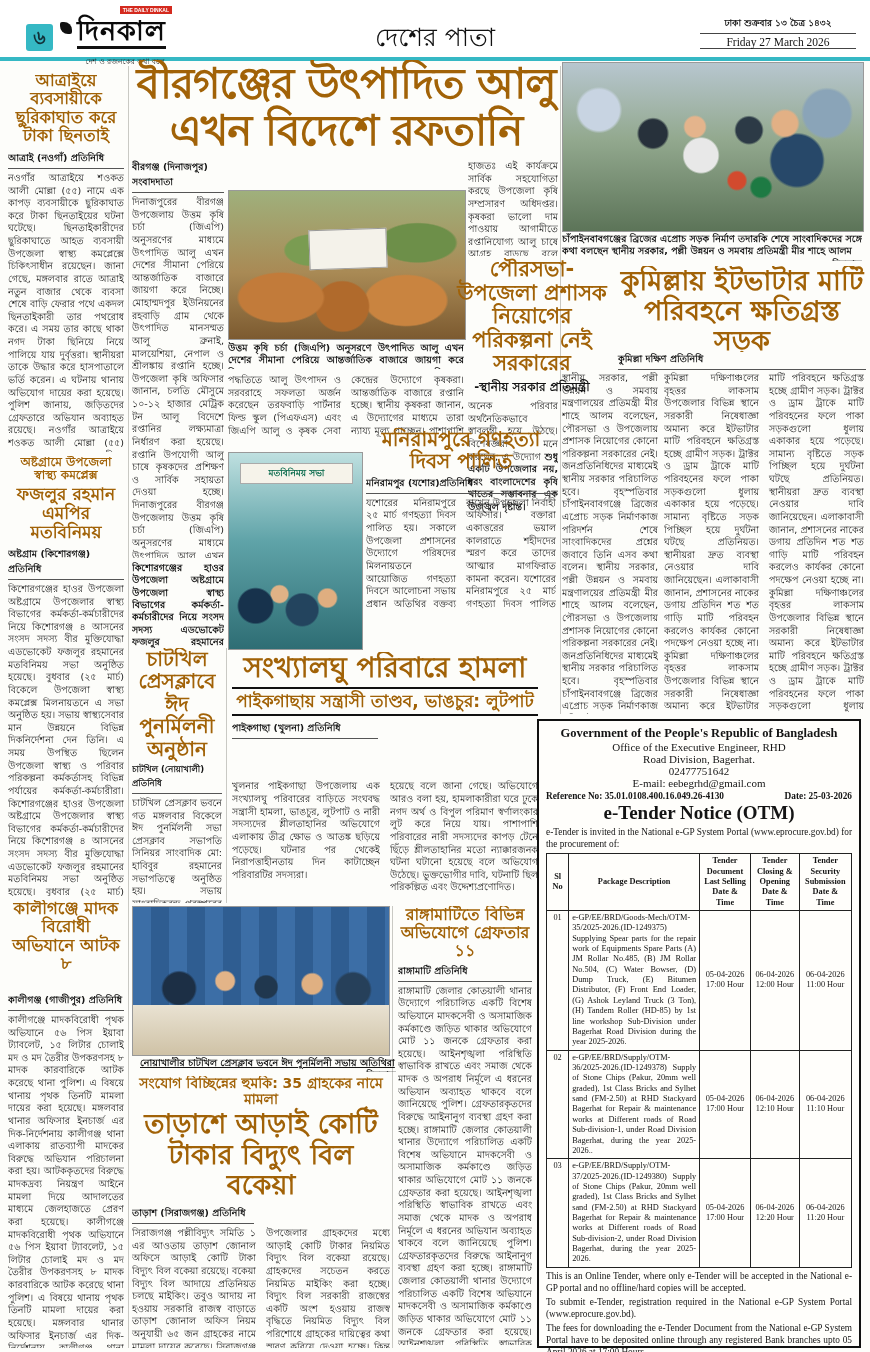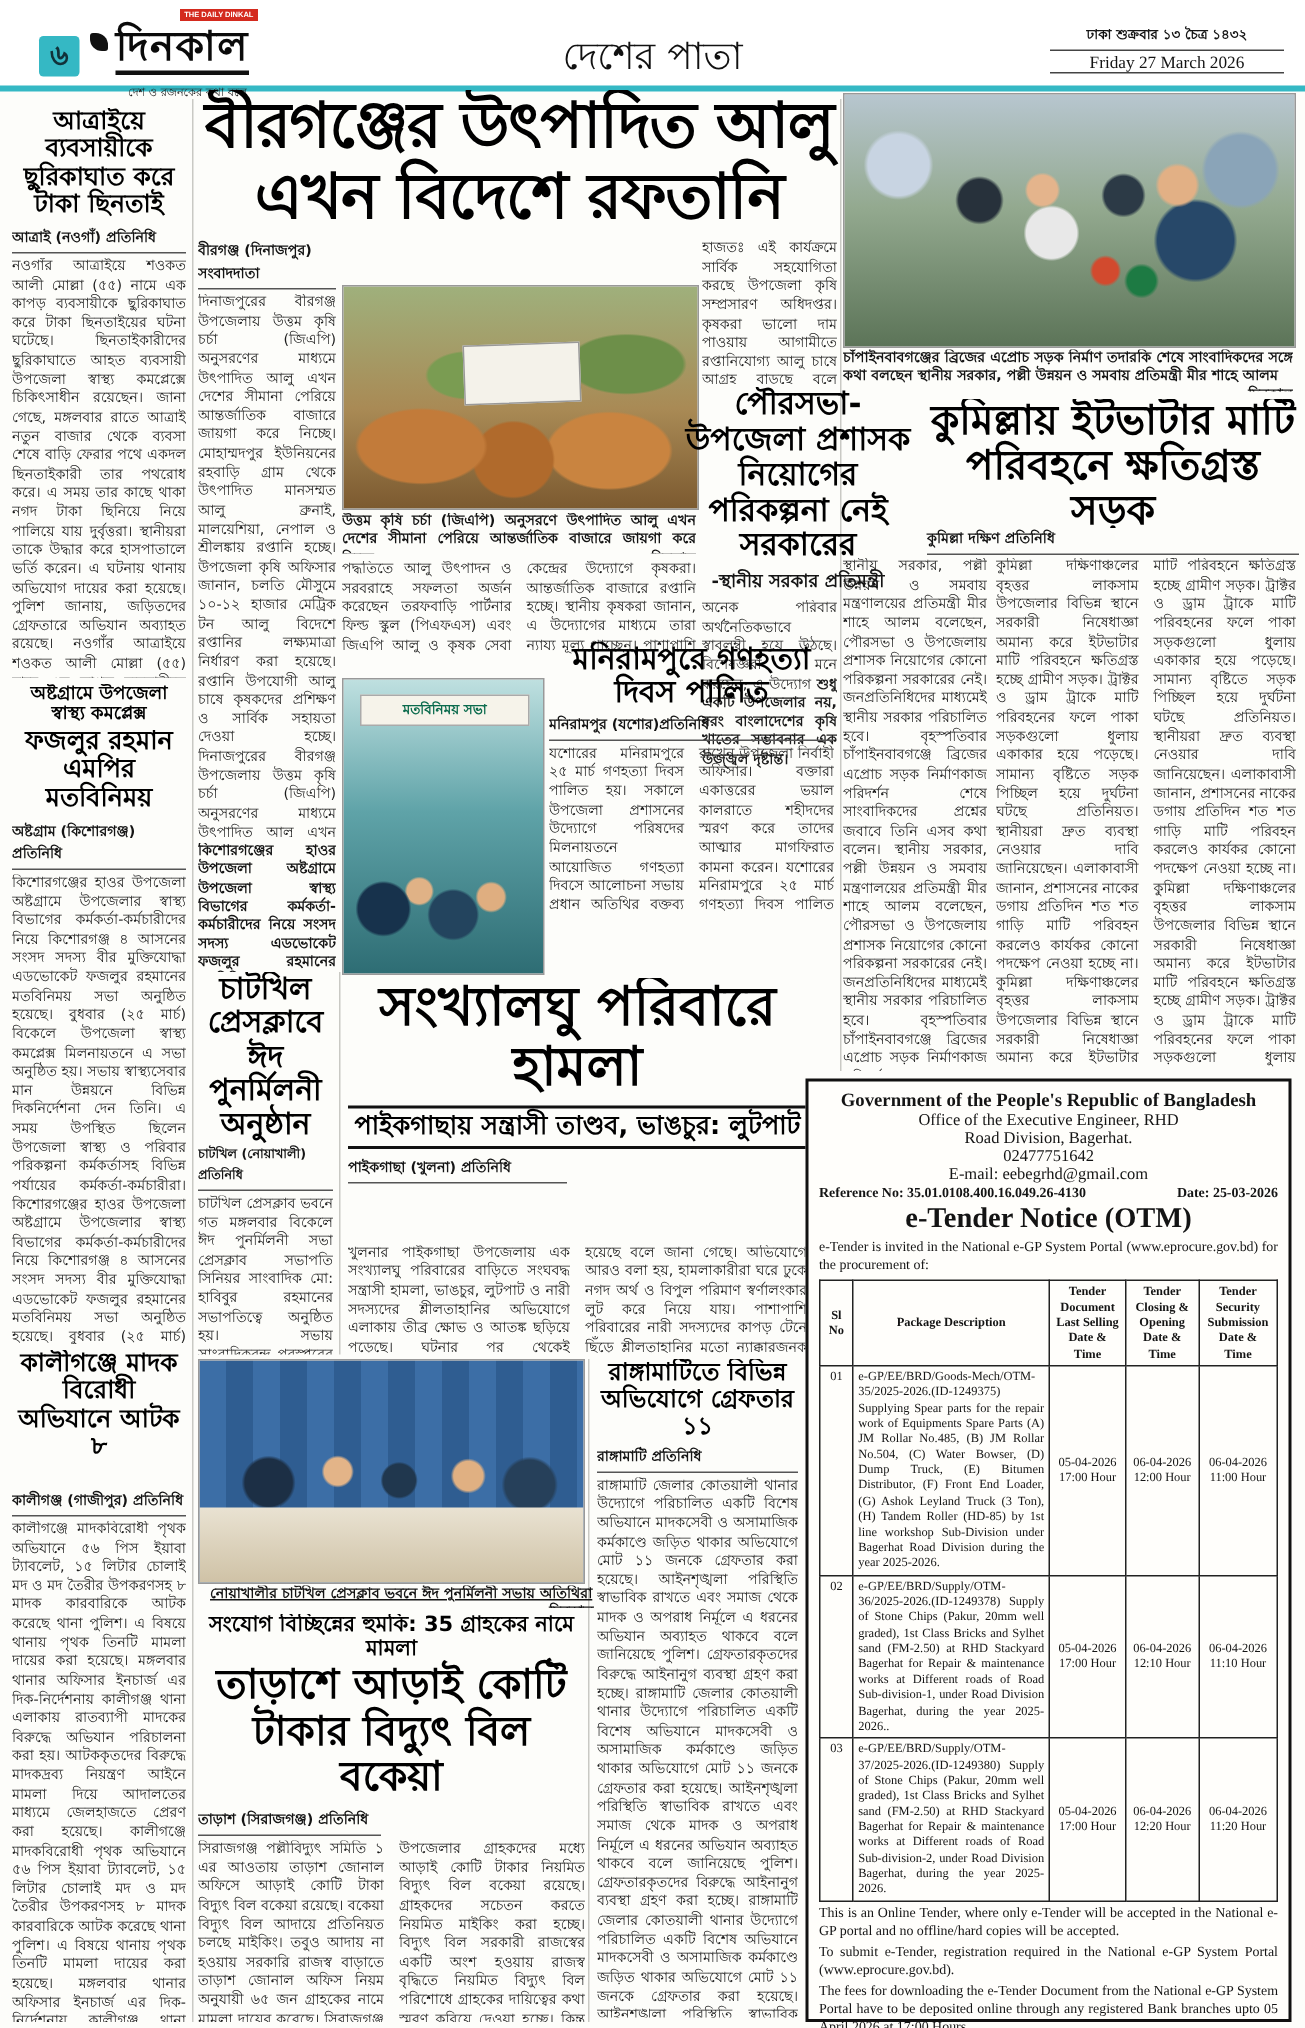--- a/index.html
+++ b/index.html
@@ -1,19 +1,19 @@
 <!DOCTYPE html>
 <html><head>
 <meta charset="utf-8">
 <style>
   html,body{margin:0;padding:0;background:#e8e8e4;}
   .page{position:relative;width:870px;height:1352px;margin:0 auto;background:#fdfdfa;
         font-family:"DejaVu Sans",sans-serif;color:#141414;overflow:hidden;}
   .ab{position:absolute;}
-  .hl{font-weight:800;text-align:center;color:#000000;line-height:1.12;}
+  .hl{font-weight:800;text-align:center;color:#a16207;line-height:1.12;}
   .body{font-size:9.5px;line-height:1.33;text-align:justify;overflow:hidden;color:#1c1c1c;}
   .byline{font-size:9.5px;font-weight:bold;padding-bottom:2px;border-bottom:1px solid #555;margin-bottom:3px;}
   .cap{font-size:9.5px;font-weight:bold;line-height:1.3;text-align:justify;overflow:hidden;}
   .credit{float:right;font-weight:bold;}
   .photo{position:absolute;overflow:hidden;border:1px solid #999;}
   .vrule{position:absolute;width:1px;background:#c9c9c4;}
   .cols2{column-count:2;column-gap:10px;}
   
   .mast-underline{border-bottom:3px solid #111;}
   
@@ -163,21 +163,21 @@
   <div class="photo ph-meeting" style="left:228px;top:452px;width:133px;height:196px;">
     <span class="banner">মতবিনিময় সভা</span>
   </div>
   <div class="ab" style="left:366px;top:428px;width:190px;height:222px;overflow:hidden;">
     <div class="hl" style="font-size:20px;">মনিরামপুরে গণহত্যা দিবস পালিত</div>
     <div class="byline" style="margin-top:3px;">মনিরামপুর (যশোর)প্রতিনিধি</div>
     <div class="body cols2" style="height:126px;">যশোরের মনিরামপুরে ২৫ মার্চ গণহত্যা দিবস পালিত হয়। সকালে উপজেলা প্রশাসনের উদ্যোগে পরিষদের মিলনায়তনে আয়োজিত গণহত্যা দিবসে আলোচনা সভায় প্রধান অতিথির বক্তব্য রাখেন উপজেলা নির্বাহী অফিসার। বক্তারা একাত্তরের ভয়াল কালরাতে শহীদদের স্মরণ করে তাদের আত্মার মাগফিরাত কামনা করেন। যশোরের মনিরামপুরে ২৫ মার্চ গণহত্যা দিবস পালিত হয়। সকালে উপজেলা প্রশাসনের উদ্যোগে পরিষদের মিলনায়তনে আয়োজিত গণহত্যা দিবসে আলোচনা সভায় প্রধান অতিথির বক্তব্য রাখেন উপজেলা নির্বাহী অফিসার। বক্তারা একাত্তরের ভয়াল কালরাতে শহীদদের স্মরণ করে তাদের আত্মার মাগফিরাত কামনা করেন।</div>
   </div>
 
   <div class="ab" style="left:232px;top:652px;width:306px;height:250px;overflow:hidden;">
-    <div class="hl" style="font-size:36px;">সংখ্যালঘু পরিবারে হামলা</div>
+    <div class="hl" style="font-size:28px;">সংখ্যালঘু পরিবারে হামলা</div>
     <div class="hl" style="font-size:17px;border-top:2px solid #111;border-bottom:2px solid #111;padding:3px 0;margin-top:4px;">পাইকগাছায় সন্ত্রাসী তাণ্ডব, ভাঙচুর: লুটপাট</div>
     <div class="byline" style="margin-top:5px;width:146px;">পাইকগাছা (খুলনা) প্রতিনিধি</div>
     <div style="display:flex;gap:10px;margin-top:41px;">
       <div class="body" style="width:148px;height:152px;">খুলনার পাইকগাছা উপজেলায় এক সংখ্যালঘু পরিবারের বাড়িতে সংঘবদ্ধ সন্ত্রাসী হামলা, ভাঙচুর, লুটপাট ও নারী সদস্যদের শ্লীলতাহানির অভিযোগে এলাকায় তীব্র ক্ষোভ ও আতঙ্ক ছড়িয়ে পড়েছে। ঘটনার পর থেকেই নিরাপত্তাহীনতায় দিন কাটাচ্ছেন পরিবারটির সদস্যরা।</div>
       <div class="body" style="width:148px;height:152px;">হয়েছে বলে জানা গেছে। অভিযোগে আরও বলা হয়, হামলাকারীরা ঘরে ঢুকে নগদ অর্থ ও বিপুল পরিমাণ স্বর্ণালংকার লুট করে নিয়ে যায়। পাশাপাশি পরিবারের নারী সদস্যদের কাপড় টেনে ছিঁড়ে শ্লীলতাহানির মতো ন্যাক্কারজনক ঘটনা ঘটানো হয়েছে বলে অভিযোগ উঠেছে। ভুক্তভোগীর দাবি, ঘটনাটি ছিল পরিকল্পিত এবং উদ্দেশ্যপ্রণোদিত।</div>
     </div>
   </div>
 
   <div class="ab" style="left:132px;top:648px;width:90px;height:255px;overflow:hidden;">
     <div class="hl" style="font-size:20px;">চাটখিল প্রেসক্লাবে ঈদ পুনর্মিলনী অনুষ্ঠান</div>

